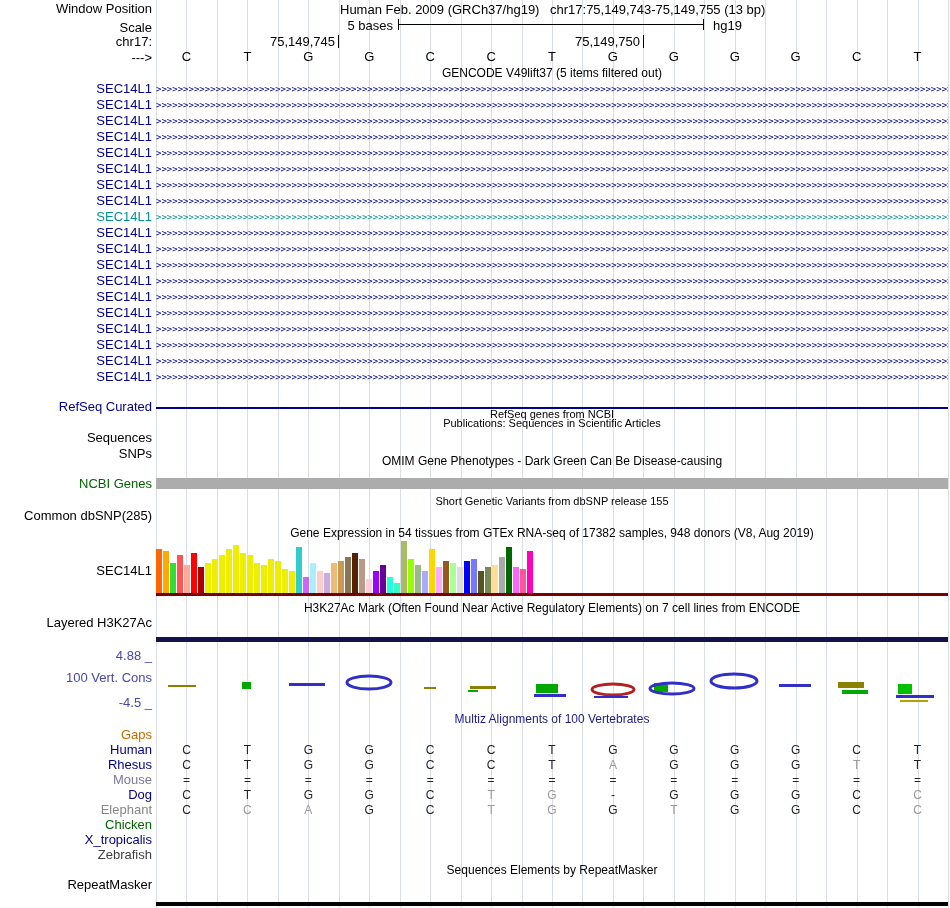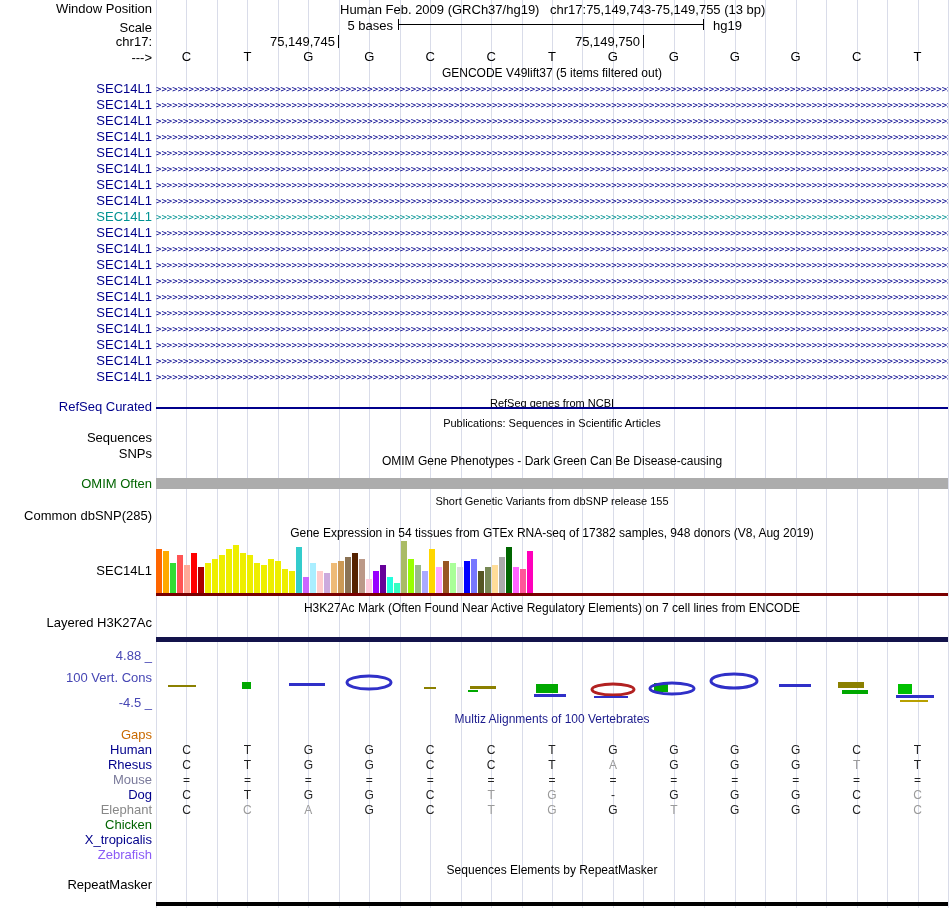--- a/index.html
+++ b/index.html
@@ -69,30 +69,30 @@
       <span class="base" style="left: 582.462px; width: 60.9231px;">G</span>
       <span class="base" style="left: 643.385px; width: 60.9231px;">G</span>
       <span class="base" style="left: 704.308px; width: 60.9231px;">G</span>
       <span class="base" style="left: 765.231px; width: 60.9231px;">G</span>
       <span class="base" style="left: 826.154px; width: 60.9231px;">C</span>
       <span class="base" style="left: 887.077px; width: 60.9231px;">T</span>
     </div>
 
   <div class="title" style="top:67px">GENCODE V49lift37 (5 items filtered out)</div>
 
-  <div class="title small" style="top:397px">RefSeq genes from NCBI</div>
+  <div class="title small" style="top:408px">RefSeq genes from NCBI</div>
   <div class="lbl navy" style="top:400px">RefSeq Curated</div>
   <div class="fullbar" id="refseq-line"></div>
 
   <div class="title small" style="top:417px">Publications: Sequences in Scientific Articles</div>
   <div class="lbl" style="top:431px">Sequences</div>
   <div class="lbl" style="top:447px">SNPs</div>
 
   <div class="title green" style="top:455px">OMIM Gene Phenotypes - Dark Green Can Be Disease-causing</div>
-  <div class="lbl green" style="top:477px">OMIM Often</div>
+  <div class="lbl green" style="top:477px">NCBI Genes</div>
   <div class="fullbar" id="omim-bar"></div>
 
   <div class="title small" style="top:495px">Short Genetic Variants from dbSNP release 155</div>
   <div class="lbl" style="top:509px">Common dbSNP(285)</div>
 
   <div class="title" style="top:527px">Gene Expression in 54 tissues from GTEx RNA-seq of 17382 samples, 948 donors (V8, Aug 2019)</div>
   <div class="lbl" style="top:564px">SEC14L1</div>
   <div id="gtex-bars">
       <div class="gtex-bar" style="left: 0px; height: 44px; background: rgb(255, 102, 0);"></div>
       <div class="gtex-bar" style="left: 7px; height: 42px; background: rgb(255, 170, 0);"></div>
@@ -290,14 +290,14 @@
     <span class="aln" style="left: 460.615px; top: 803px; width: 60.9231px; color: rgb(154, 154, 154);">T</span>
     <span class="aln" style="left: 521.538px; top: 803px; width: 60.9231px; color: rgb(154, 154, 154);">G</span>
     <span class="aln" style="left: 582.462px; top: 803px; width: 60.9231px; color: rgb(34, 34, 34);">G</span>
     <span class="aln" style="left: 643.385px; top: 803px; width: 60.9231px; color: rgb(154, 154, 154);">T</span>
     <span class="aln" style="left: 704.308px; top: 803px; width: 60.9231px; color: rgb(34, 34, 34);">G</span>
     <span class="aln" style="left: 765.231px; top: 803px; width: 60.9231px; color: rgb(34, 34, 34);">G</span>
     <span class="aln" style="left: 826.154px; top: 803px; width: 60.9231px; color: rgb(34, 34, 34);">C</span>
     <span class="aln" style="left: 887.077px; top: 803px; width: 60.9231px; color: rgb(154, 154, 154);">C</span>
     <div class="lbl sp-lbl" style="top: 818px; color: rgb(0, 100, 0);">Chicken</div>
     <div class="lbl sp-lbl" style="top: 833px; color: rgb(0, 0, 139);">X_tropicalis</div>
-    <div class="lbl sp-lbl" style="top: 848px; color: #8b5cf6;">Zebrafish</div>
+    <div class="lbl sp-lbl" style="top: 848px; color: #404040;">Zebrafish</div>
   </div>
 
 </body></html>

